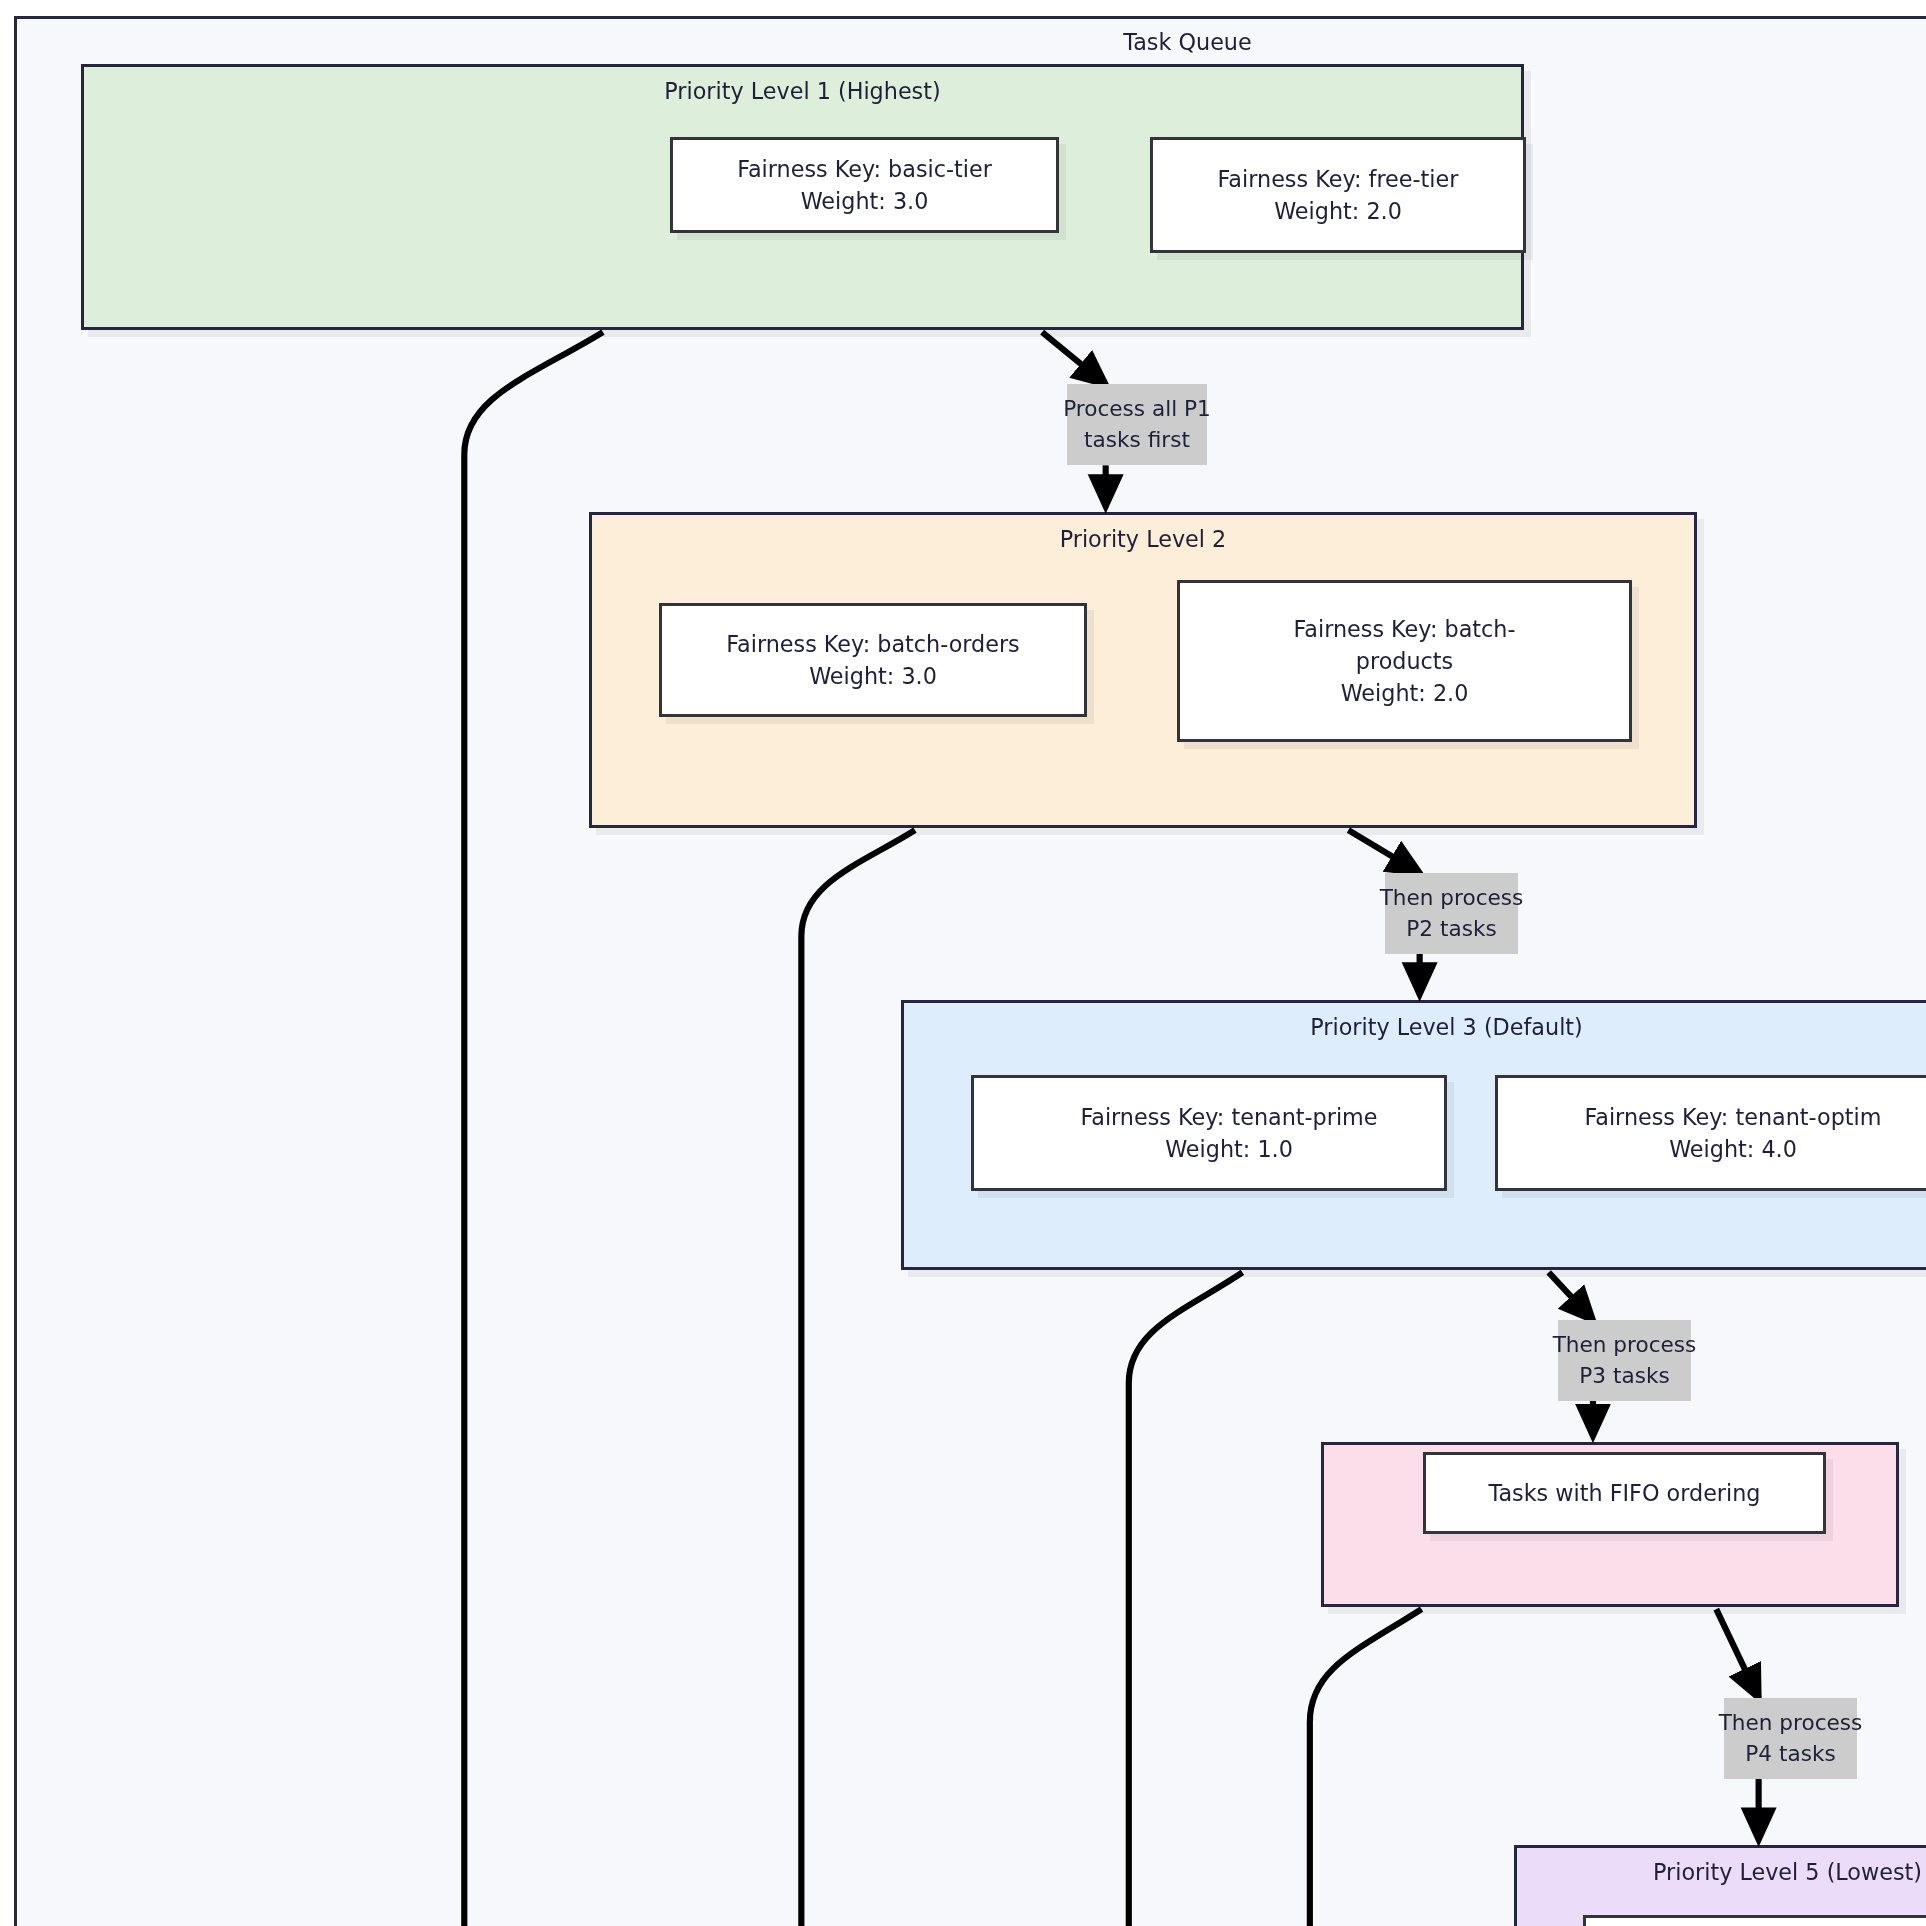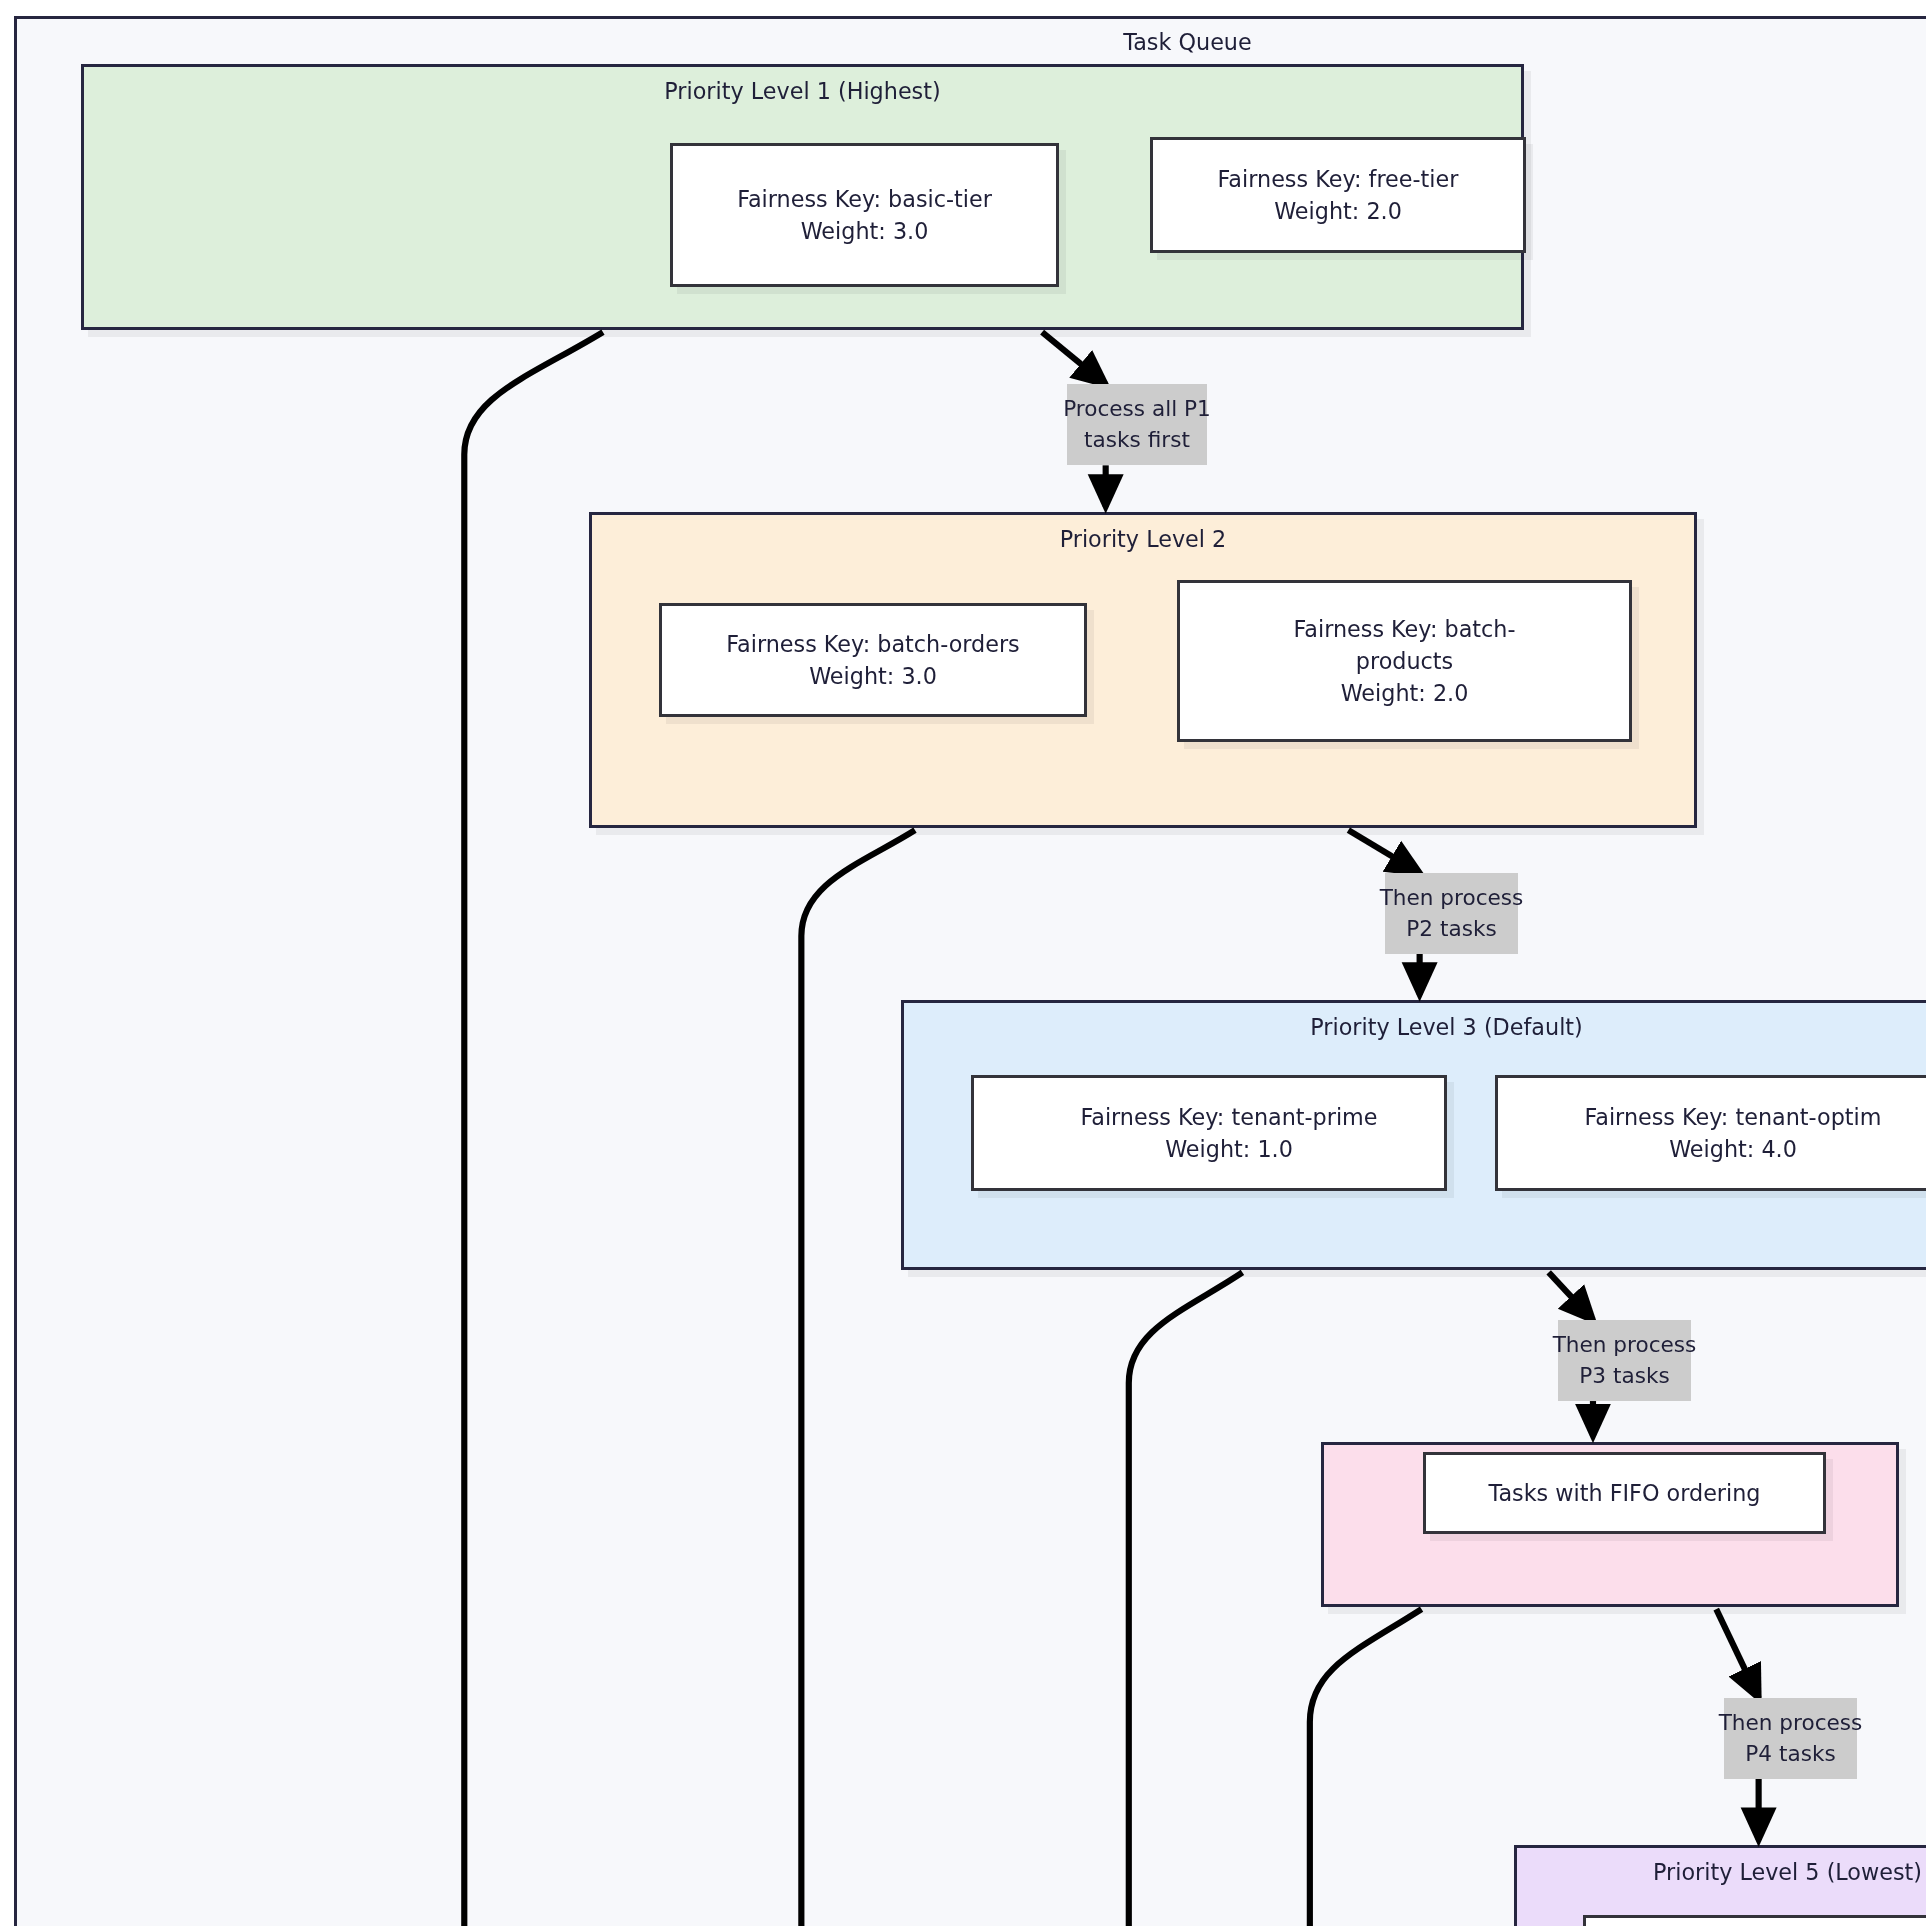--- a/index.html
+++ b/index.html
@@ -83,21 +83,21 @@
 
   <div class="box outer" style="left:13.5px; top:16px; width:2348px; height:2101px;">
     <div class="cluster-title" style="top:10.8px;">Task Queue</div>
   </div>
 
   <div class="box" style="left:81px; top:64px; width:1443px; height:266px; background:#ddefdb;">
     <div class="cluster-title" style="top:11.6px;">Priority Level 1 (Highest)</div>
   </div>
 
 
-  <div class="leaf" style="left:670px; top:143px; width:389px; height:144px;">
+  <div class="leaf" style="left:670px; top:137px; width:389px; height:96px;">
     <span class="ln">Fairness Key: basic-tier</span>
     <span class="ln">Weight: 3.0</span>
   </div>
 
   <div class="leaf" style="left:1150px; top:137px; width:376px; height:116px;">
     <span class="ln">Fairness Key: free-tier</span>
     <span class="ln">Weight: 2.0</span>
   </div>
 
   <div class="box" style="left:589px; top:512px; width:1108px; height:316px; background:#fdeed9;">

